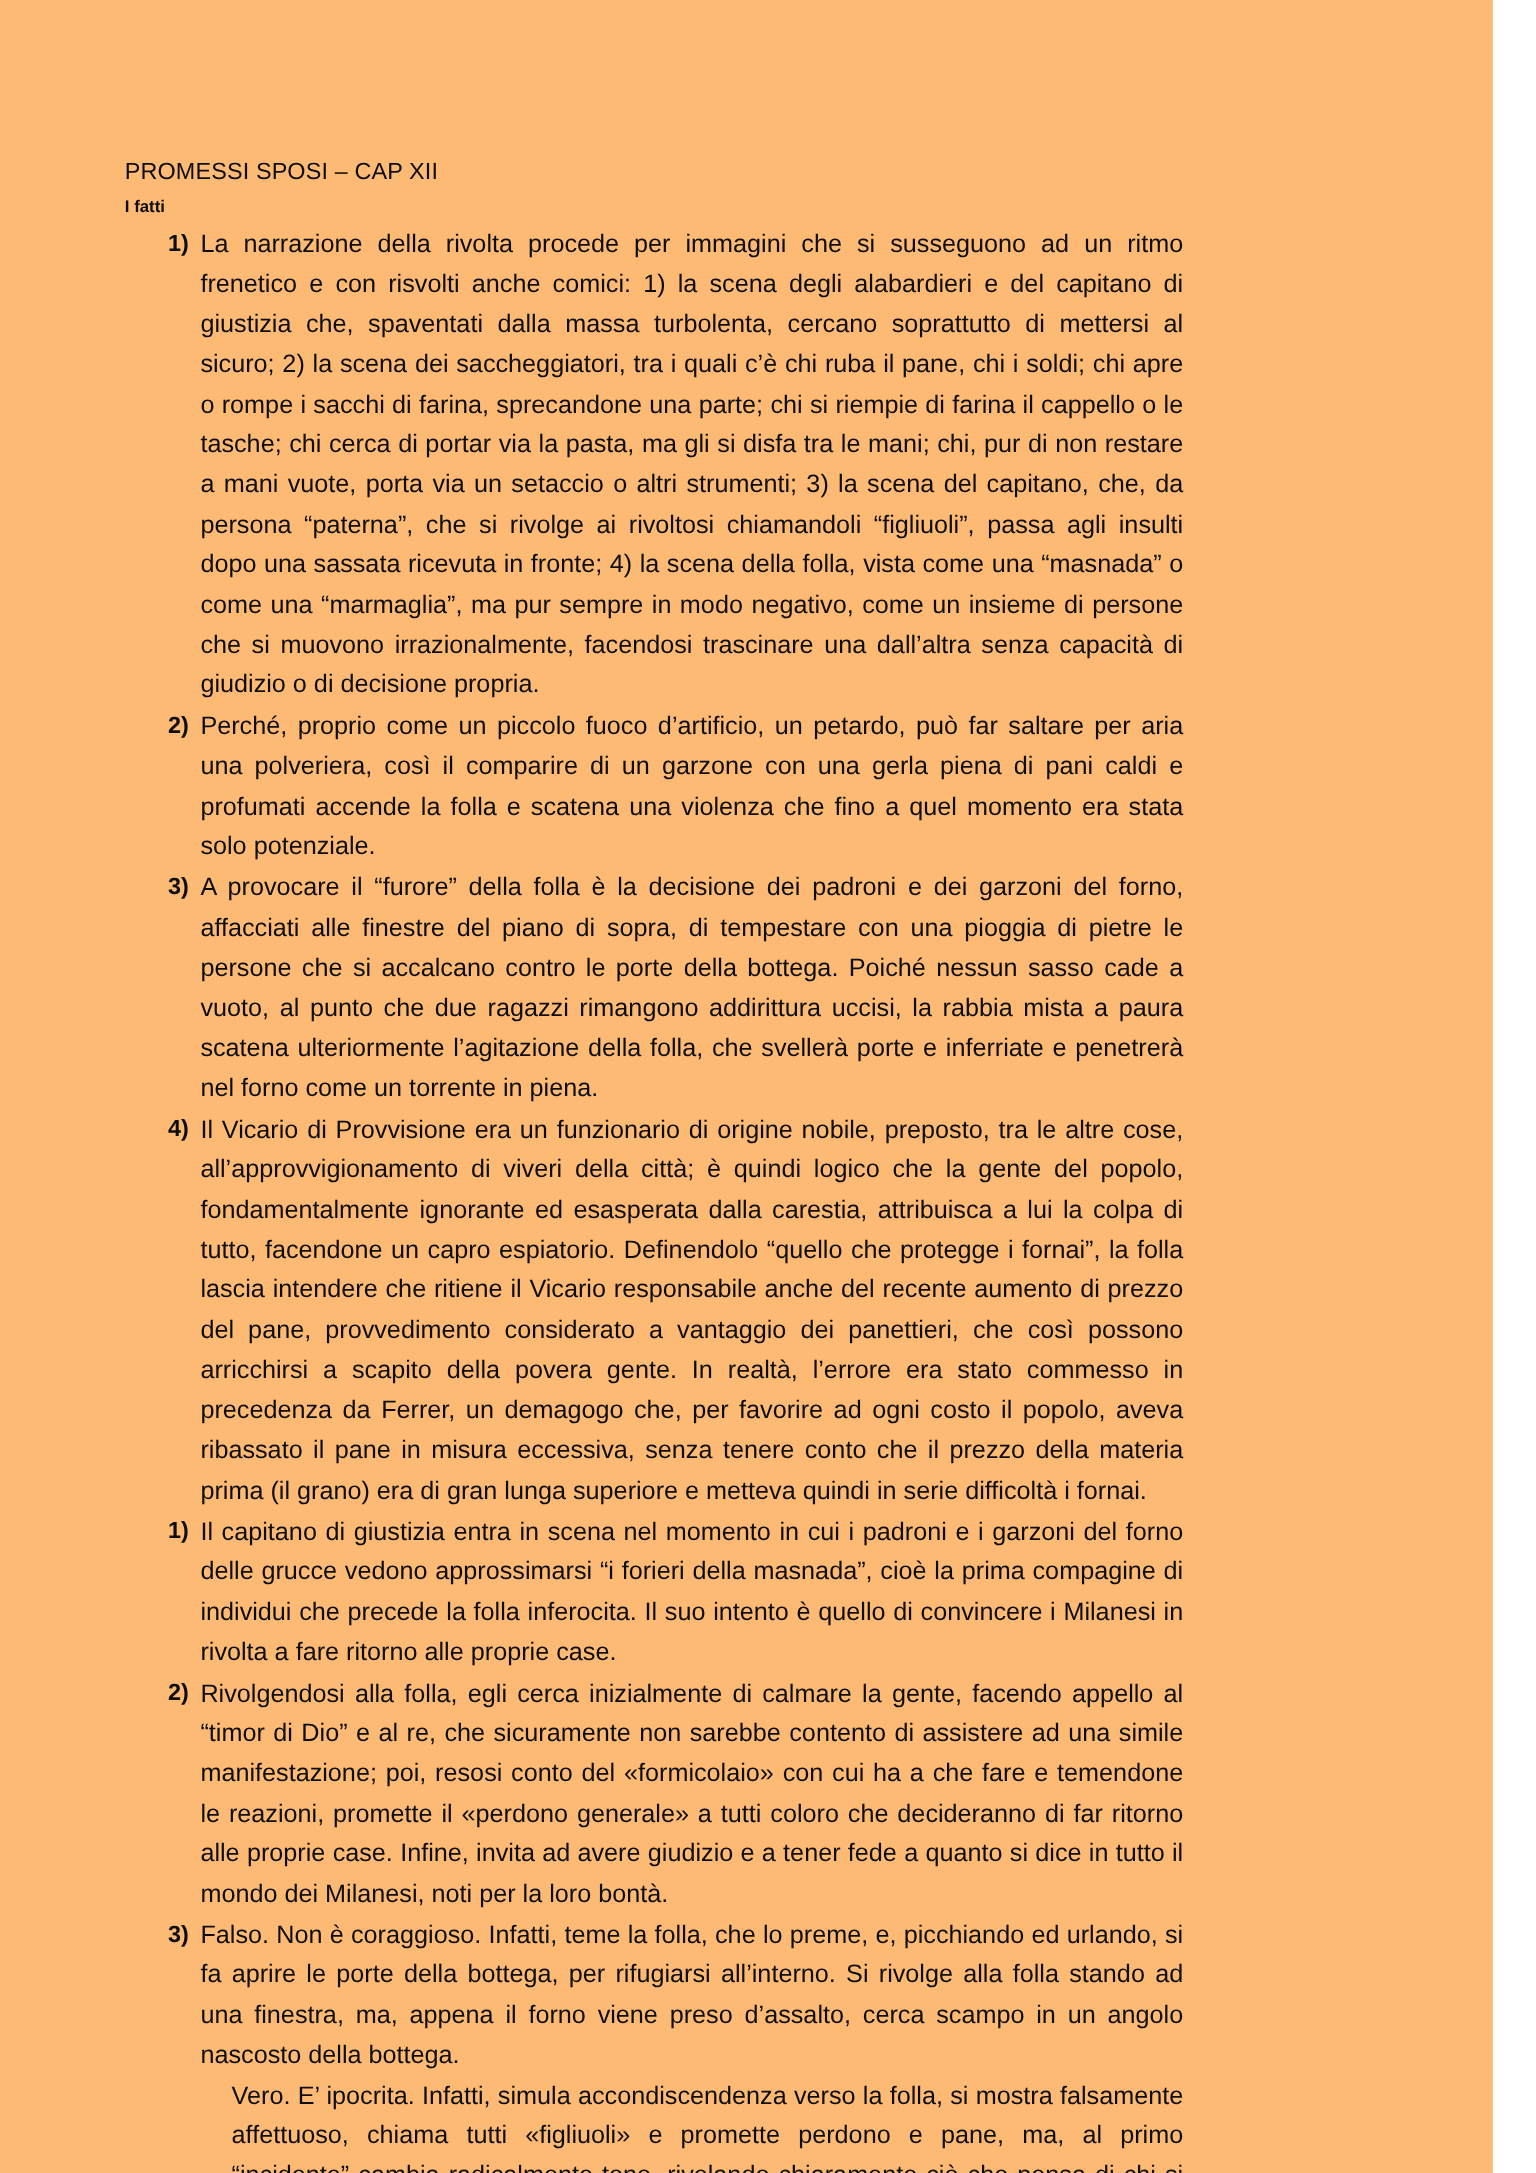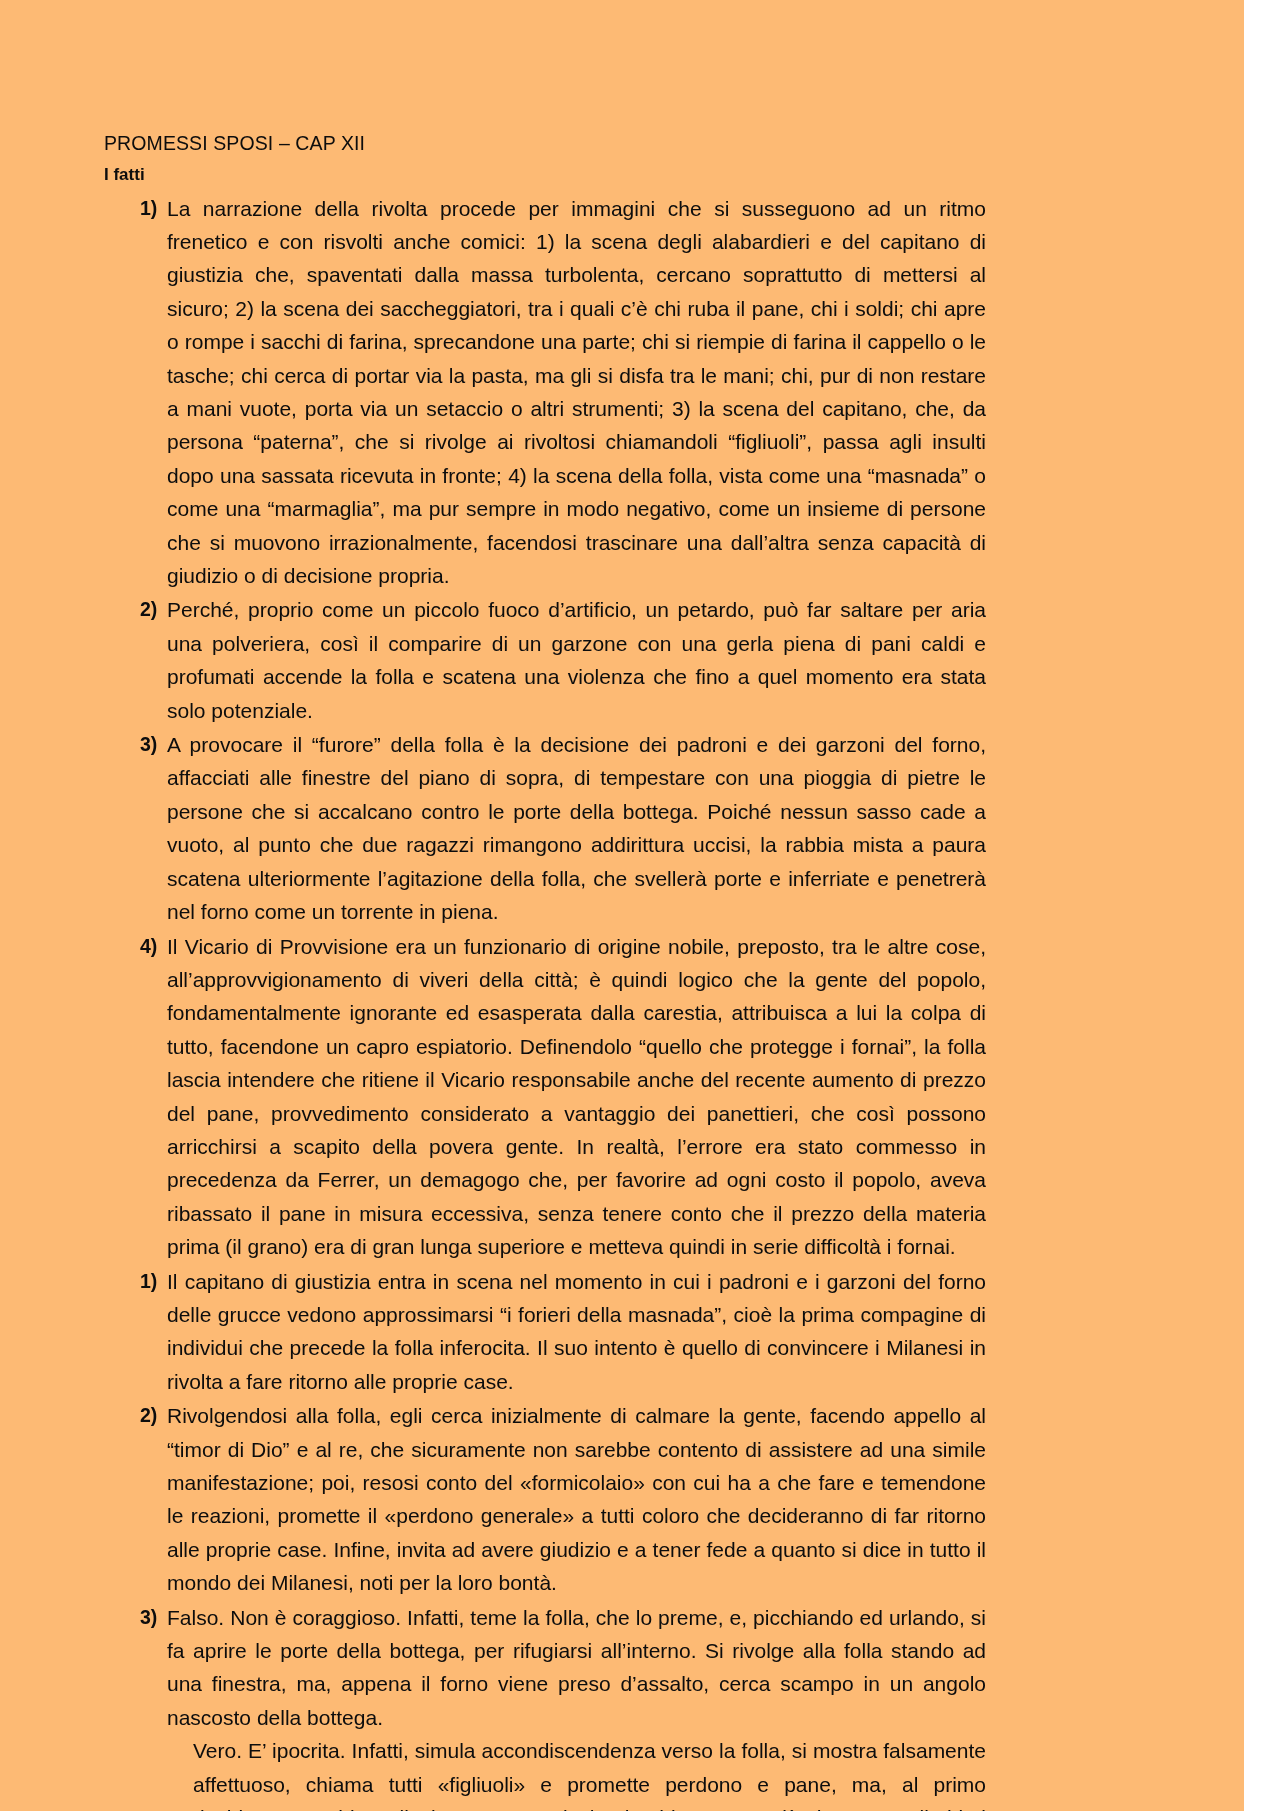--- a/index.html
+++ b/index.html
@@ -24,21 +24,21 @@
   }
   .doc-title {
     font-size: 19.5px;
     line-height: 1.55;
     letter-spacing: 0.1px;
     margin: 0 0 4px 0;
     font-weight: 400;
     white-space: nowrap;
   }
   .section-heading {
-    font-size: 17px;
+    font-size: 14px;
     line-height: 1.55;
     font-weight: bold;
     margin: 2px 0 3px 0;
   }
   ol.num-list {
     list-style: none;
     margin: 0;
     padding: 0;
   }
   ol.num-list > li {

